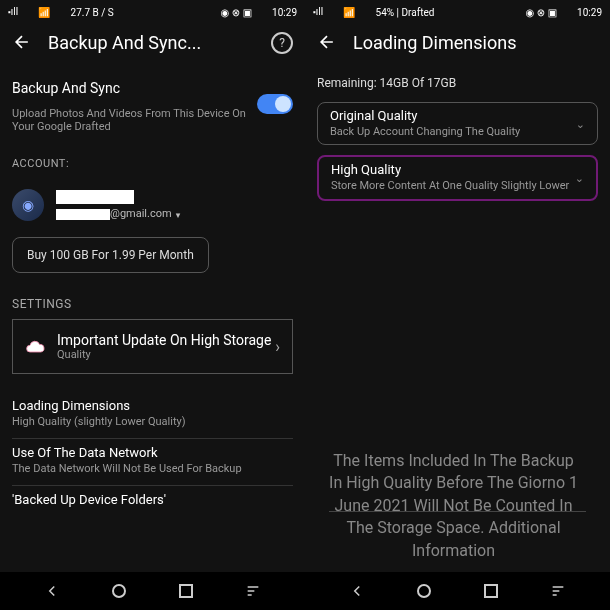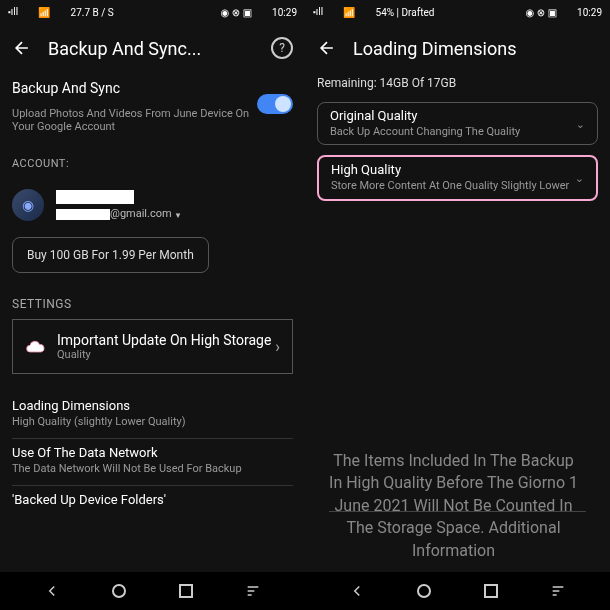--- a/index.html
+++ b/index.html
@@ -1,20 +1,20 @@
 <!DOCTYPE html>
 <html><head>
 <meta charset="utf-8">
 <style>
 *{margin:0;padding:0;box-sizing:border-box;font-family:-apple-system,BlinkMacSystemFont,"Segoe UI",Roboto,sans-serif}
 body{background:#1a1a1a;width:610px;height:610px;display:flex;overflow:hidden}
 .screen{width:305px;height:610px;background:#121212;color:#e0e0e0;position:relative;overflow:hidden}
 .statusbar{height:24px;display:flex;justify-content:space-between;align-items:center;padding:0 8px;font-size:10px;color:#fff}
 .statusbar .left,.statusbar .right{display:flex;align-items:center;gap:20px}
-.header{display:flex;align-items:center;padding:8px 12px;height:48px}
+.header{display:flex;align-items:flex-start;padding:8px 12px;height:48px}
 .back-arrow{width:20px;height:20px;display:flex;align-items:center;justify-content:center;cursor:pointer;margin-right:16px}
 .header-title{flex:1;font-size:18px;font-weight:400;color:#fff;white-space:nowrap;overflow:hidden;text-overflow:ellipsis}
 .help-icon{width:22px;height:22px;border:2px solid #ccc;border-radius:50%;display:flex;align-items:center;justify-content:center;font-size:12px;color:#ccc;cursor:pointer}
 .content{padding:8px 12px;overflow:hidden}
 .section-title{font-size:14px;color:#fff;margin-bottom:11px}
 .section-sub{font-size:11px;color:#999;margin-bottom:4px}
 .toggle-row{display:flex;align-items:flex-start;justify-content:space-between;margin-bottom:20px}
 .toggle-text{flex:1}
 .toggle{width:36px;height:20px;background:#555;border-radius:10px;position:relative;cursor:pointer;margin-top:14px}
 .toggle.on{background:#4285f4}
@@ -37,21 +37,21 @@
 .chevron{color:#aaa;font-size:16px}
 .divider{border:none;border-top:1px solid #333;margin:6px 0}
 .pref-title{font-size:13px;color:#fff;margin-bottom:2px}
 .pref-sub{font-size:11px;color:#999;margin-bottom:10px}
 .navbar{position:absolute;bottom:0;left:0;right:0;height:38px;background:#000;display:flex;align-items:center;justify-content:space-evenly}
 .nav-btn{color:#ccc;cursor:pointer;display:flex;align-items:center;justify-content:center;width:30px;height:30px}
 .no-text{position:absolute;bottom:6px;left:8px;font-size:18px;color:#666;font-weight:300}
 
 .remaining{font-size:12px;color:#ddd;padding:4px 12px 12px}
 .option-card{border:1px solid #555;border-radius:8px;padding:5px 12px;margin:0 12px 10px;position:relative;cursor:pointer}
-.option-card.selected{border:2px solid #f9a8d4}
+.option-card.selected{border:2px solid #701a75}
 .option-title{font-size:13px;color:#fff;margin-bottom:2px}
 .option-sub{font-size:11px;color:#999;line-height:1.3}
 .option-chevron{position:absolute;right:12px;top:50%;transform:translateY(-50%);color:#888;font-size:11px}
 .footer-text{font-size:16px;color:#888;text-align:center;padding:0 24px;line-height:1.4;position:absolute;bottom:48px;left:0;right:8px}
 .footer-divider{border-top:1px solid #444;margin:0 24px 8px;position:absolute;bottom:90px;left:0;right:0}
 </style>
 </head>
 <body>
 
 <div class="screen">
@@ -74,21 +74,21 @@
         </svg>
     </div>
     <div class="header-title">Backup And Sync...</div>
     <div class="help-icon">?</div>
   </div>
 
   <div class="content">
     <div class="toggle-row">
       <div class="toggle-text">
         <div class="section-title">Backup And Sync</div>
-        <div class="section-sub">Upload Photos And Videos From June Device On Your Google Account</div>
+        <div class="section-sub">Upload Photos And Videos From This Device On Your Google Drafted</div>
       </div>
       <div class="toggle on">
           <div class="toggle-knob"></div>
         </div>
     </div>
 
     <div class="account-label">ACCOUNT:</div>
     <div class="account-row">
       <div class="avatar">◉</div>
       <div class="account-info">

